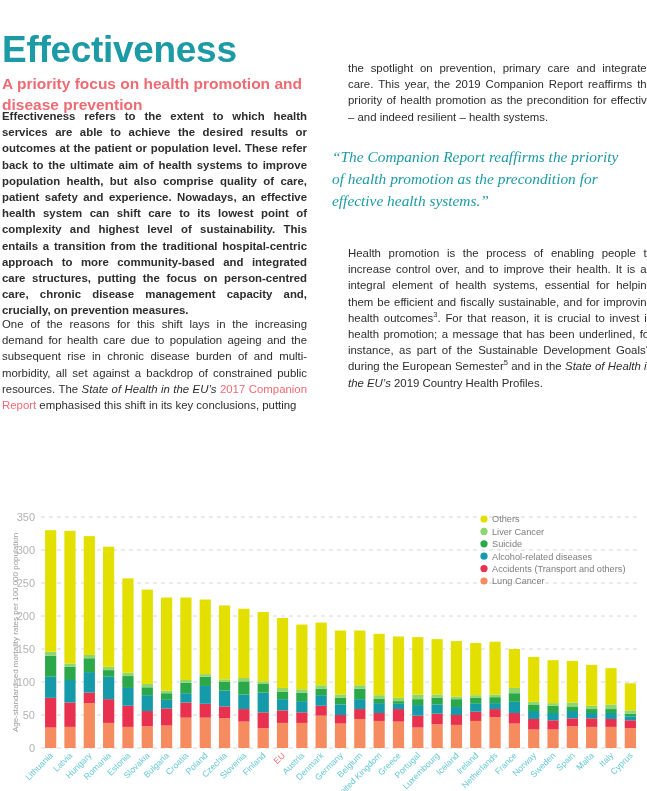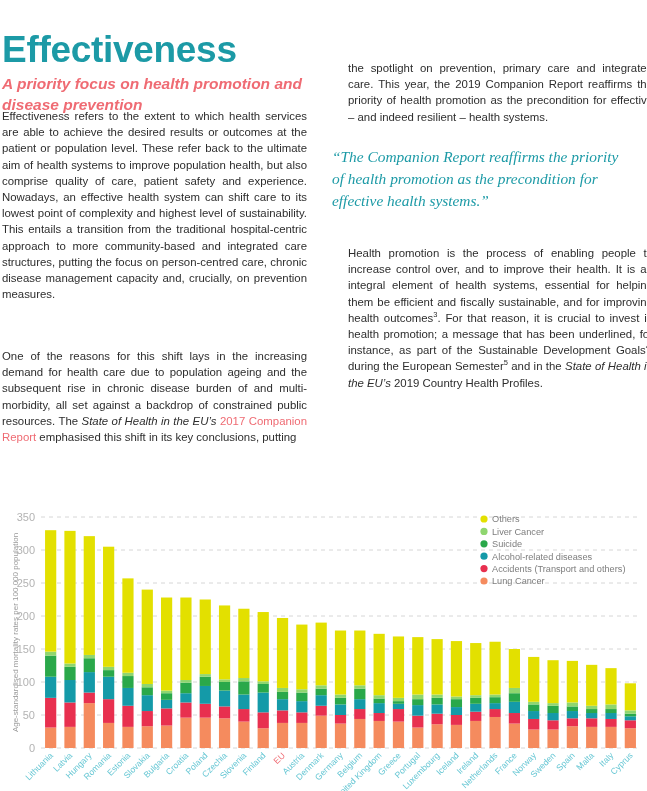--- a/index.html
+++ b/index.html
@@ -35,37 +35,36 @@
   }
   #subsection-title {
     position: absolute;
     left: 2px;
     top: 60px;
     width: 300px;
     font-size: 15.5px;
     line-height: 21px;
     font-weight: 700;
     color: #ef6b73;
-    font-style: italic;
   }
 
   
   .col {
     position: absolute;
     width: 305px;
     font-size: 11.4px;
     line-height: 16.2px;
     text-align: justify;
     color: #2d2d2d;
   }
   .col.left  { left: 2px;   }
   .col.right { left: 348px; }
 
-  #para-1 { top: 108px; }
-  #para-2 { top: 348px; }
+  #para-1 { top: 108px; font-weight: bold; }
+  #para-2 { top: 316px; }
   #para-3 { top: 60px;  }
   #para-5 { top: 245px; }
 
   .col p { margin: 0 0 11px 0; }
   .it { font-style: italic; }
   .lnk { color: #ef6b73; }
   sup { font-size: 7.5px; vertical-align: super; line-height: 0; }
 
   
   #pull-quote {

